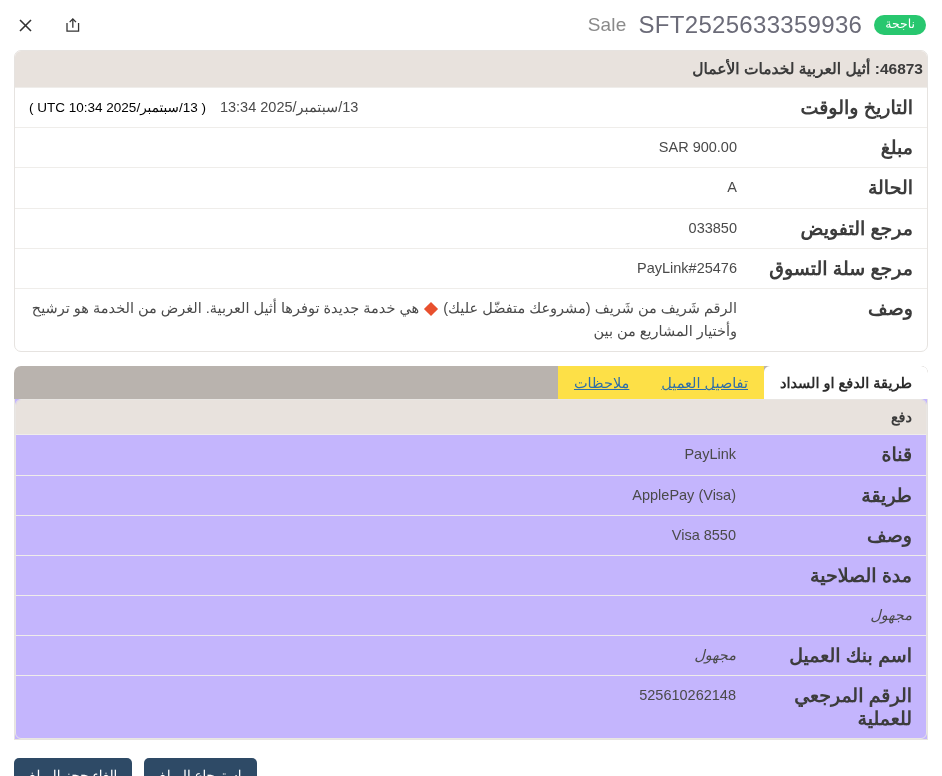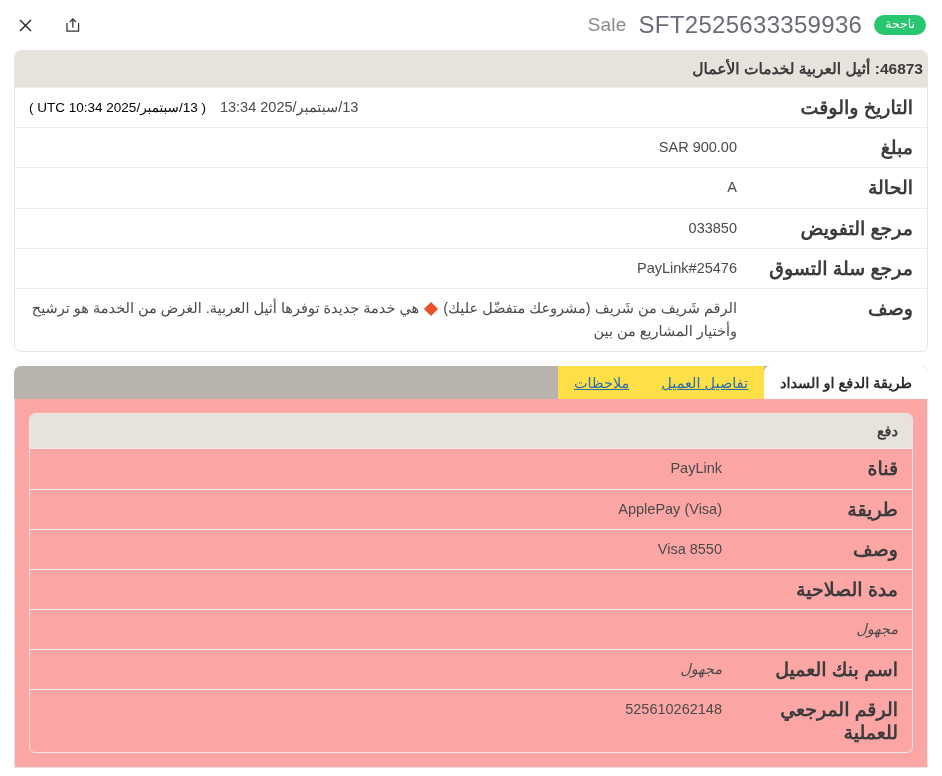--- a/index.html
+++ b/index.html
@@ -172,22 +172,21 @@
     border-radius: 6px 6px 0 0;
   }
   .tab.inactive-bg {
     background: #fde047;
     color: #2e6ea8;
     text-decoration: underline;
   }
   .tab-panel {
     border: 1px solid #e6e3e0;
     border-top: none;
-    background: #fca5a5;
-    padding: 14px;
+    background: #c4b5fd;
     box-sizing: border-box;
   }
   .inner-card {
     border: 1px solid #e9e6e3;
     border-radius: 6px;
     overflow: hidden;
   }
   .inner-head {
     background: #e8e2dd;
     padding: 9px 14px;

